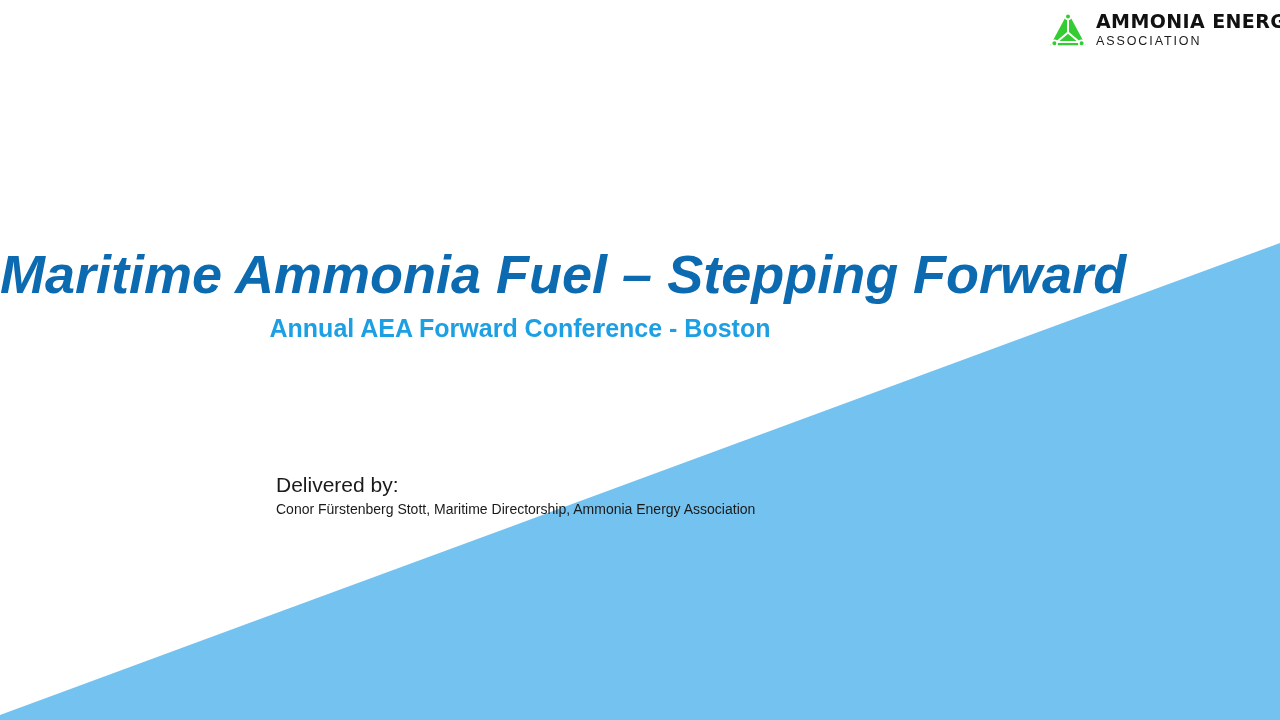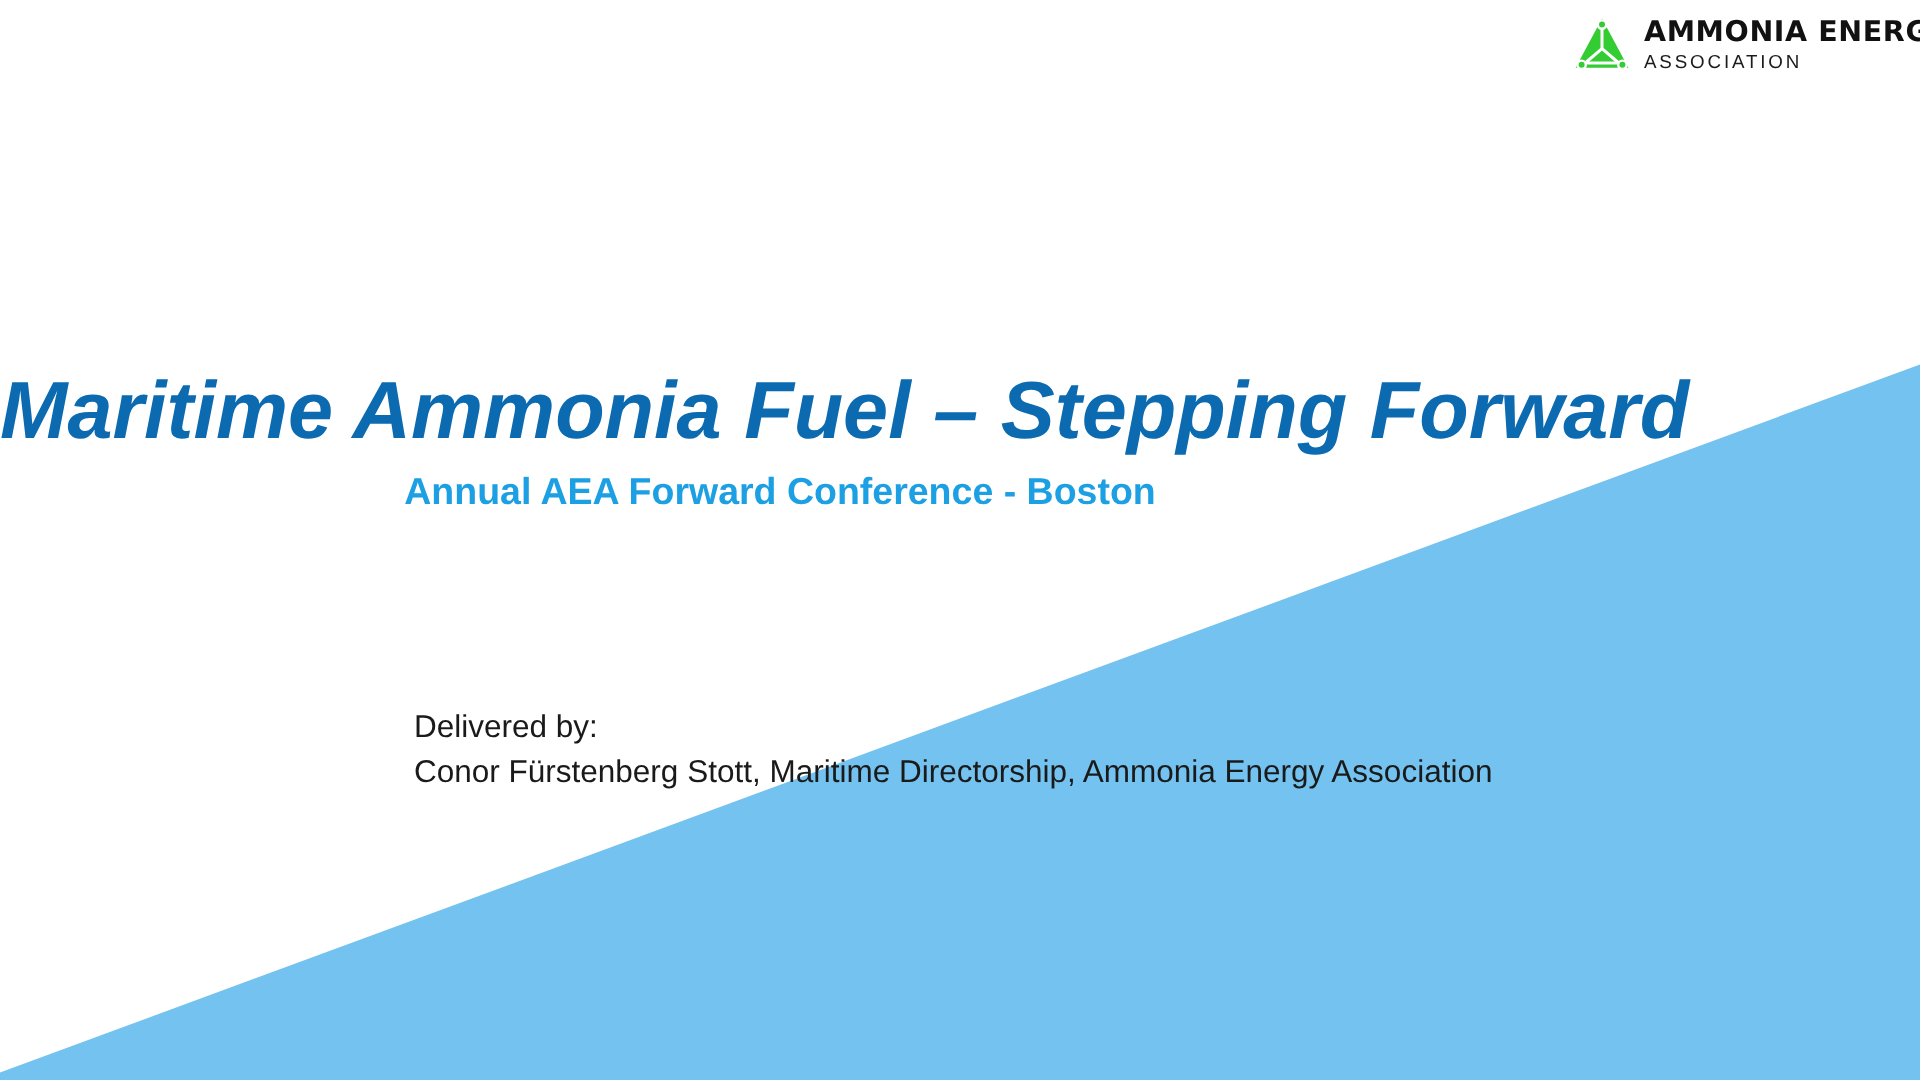--- a/index.html
+++ b/index.html
@@ -107,21 +107,21 @@
   .presenter-label {
     font-family: "Liberation Sans", sans-serif;
     font-size: 21px;
     font-weight: 400;
     color: #1a1a1a;
     line-height: 1.42;
     white-space: nowrap;
   }
   .presenter-name {
     font-family: "Liberation Sans", sans-serif;
-    font-size: 21px;
+    font-size: 14px;
     font-weight: 400;
     color: #1a1a1a;
     line-height: 1.42;
     white-space: nowrap;
   }
 </style>
 </head>
 <body>
 
 <div class="slide">

